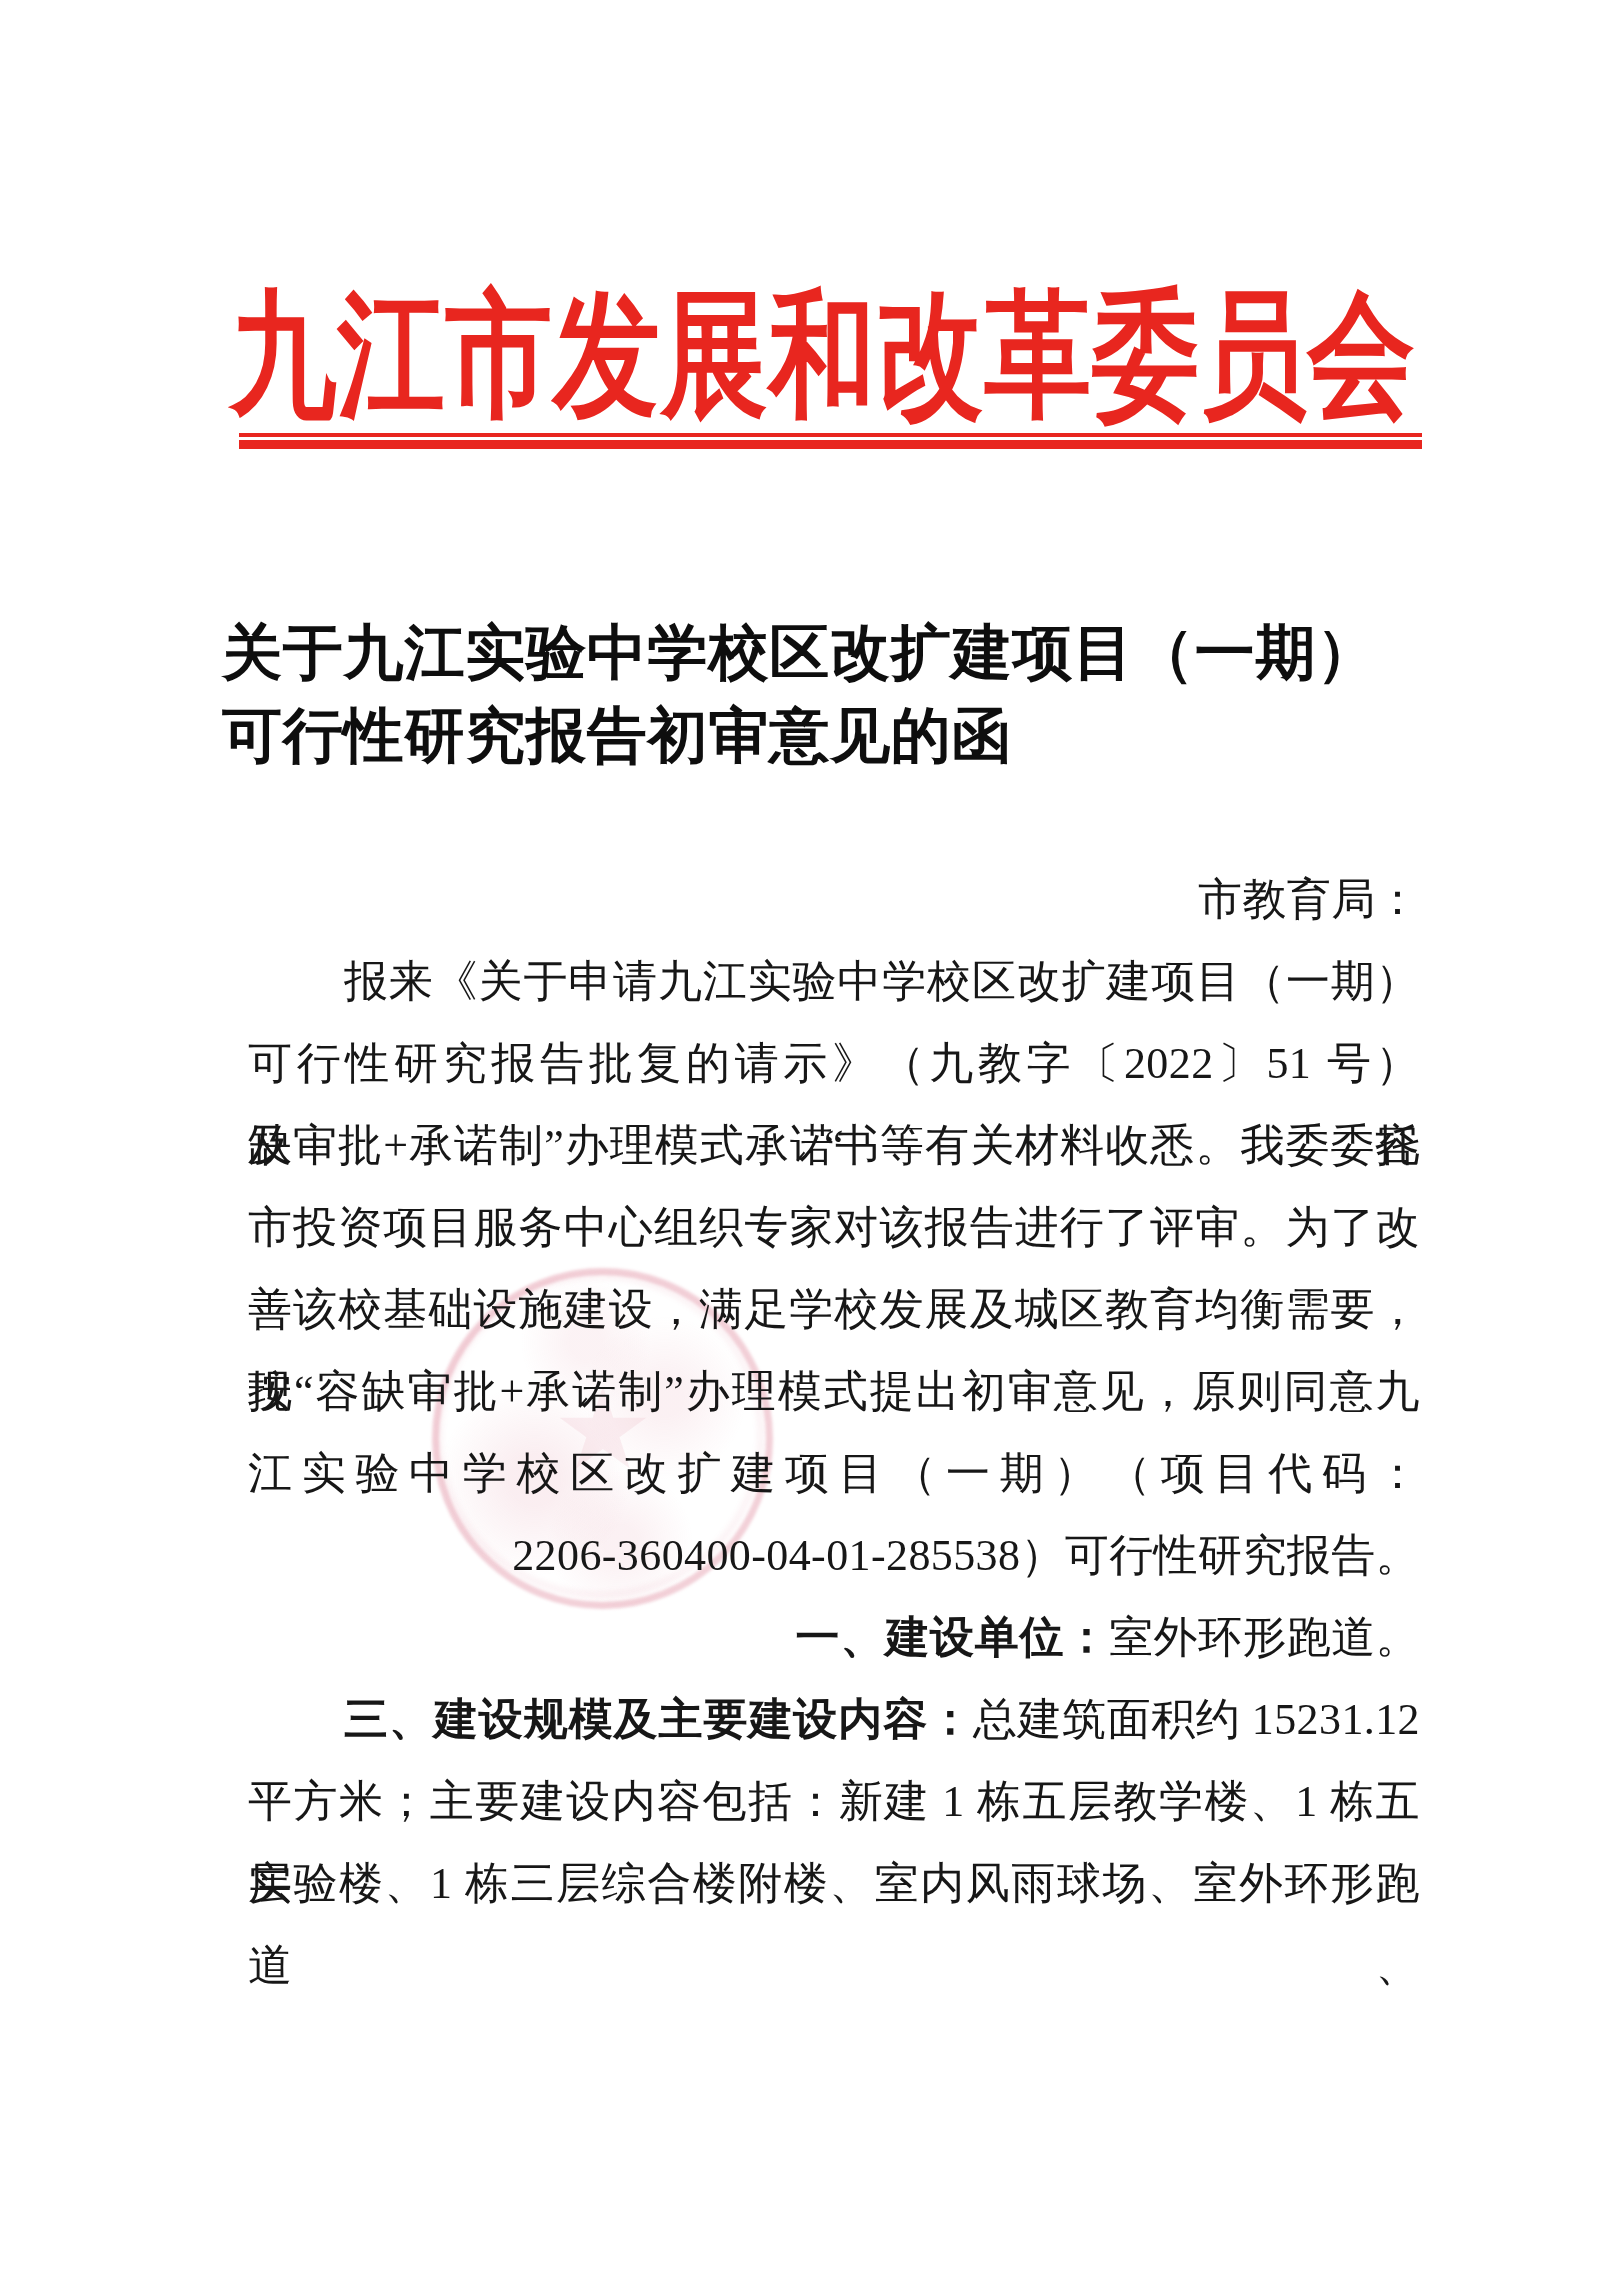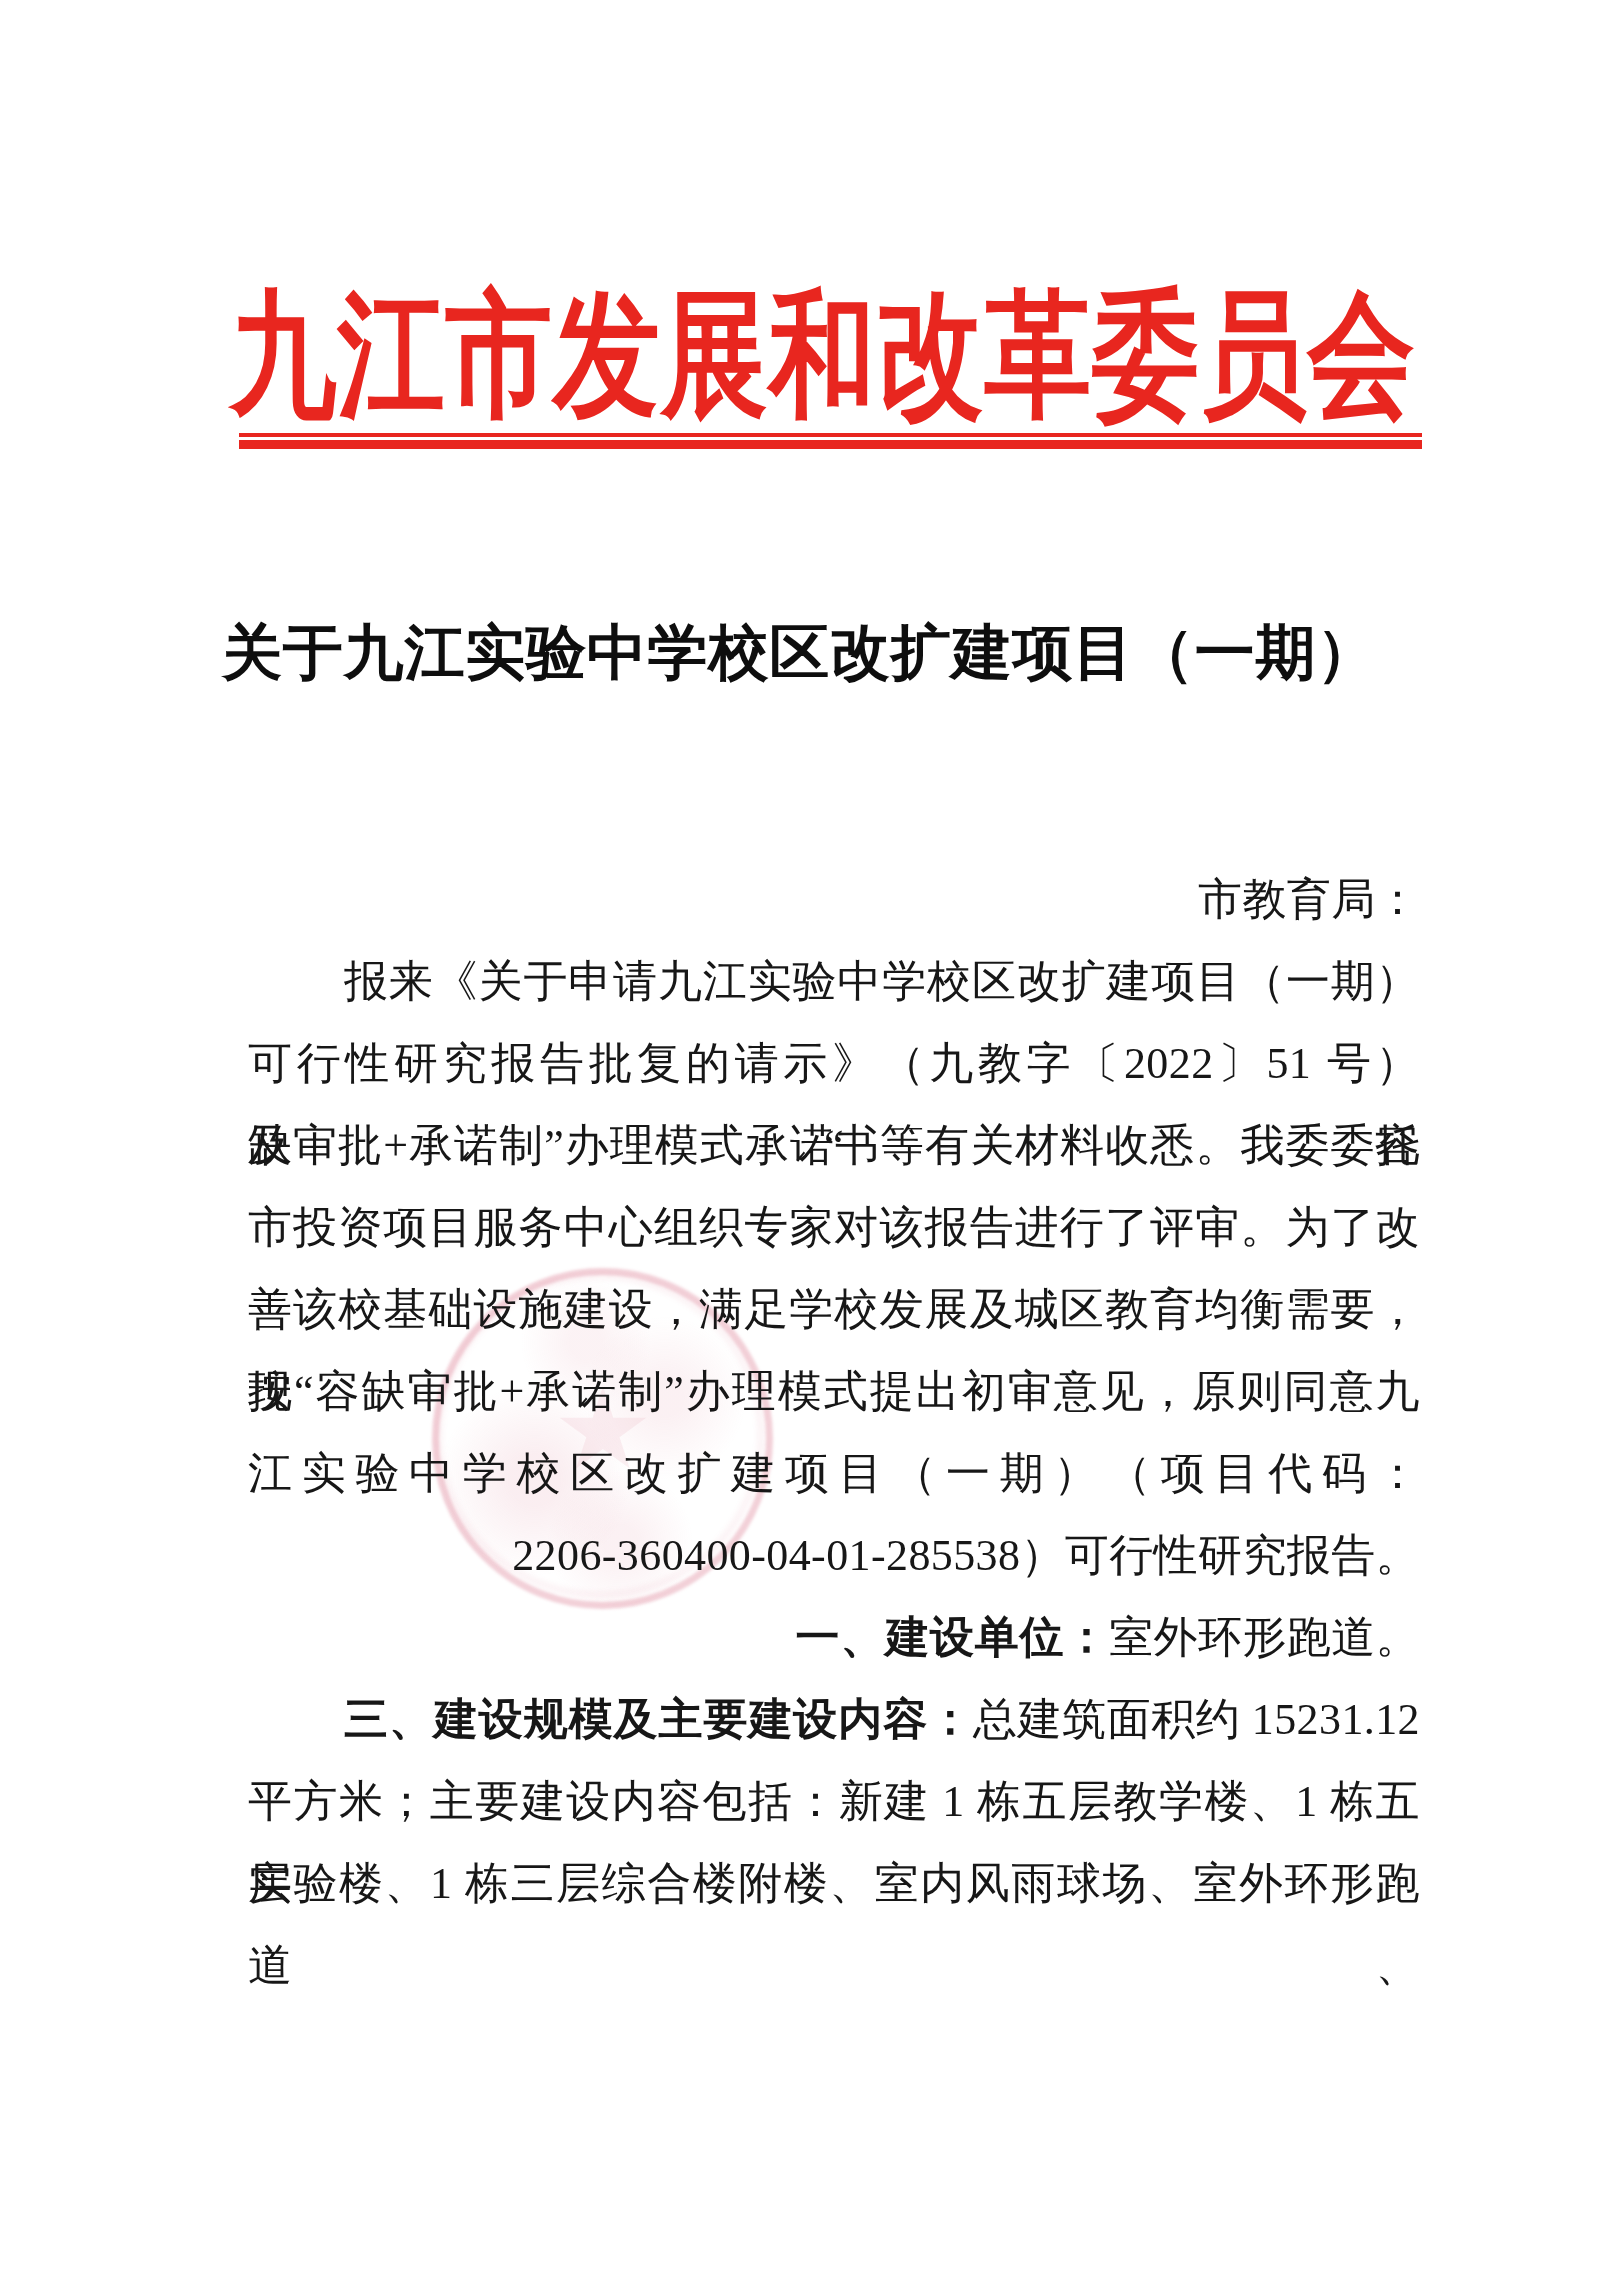--- a/index.html
+++ b/index.html
@@ -109,20 +109,21 @@
 
   <div class="seal">
     <div class="seal-ring"></div>
     <div class="seal-ring2"></div>
     <div class="seal-mottle"></div>
     <div class="seal-star">★</div>
   </div>
 
   <div class="doc-title">
     <div>关于九江实验中学校区改扩建项目（一期）</div>
+    <div>可行性研究报告初审意见的函</div>
   </div>
 
   <div class="body-text">
       <div class="bline"><span class="seg">市教育局：</span></div>
       <div class="bline just" style="padding-left: 96px;"><span class="seg">报来《关于申请九江实验中学校区改扩建项目（一期）</span></div>
       <div class="bline just"><span class="seg">可行性研究报告批复的请示》（九教字〔2022〕51 号）及“容</span></div>
       <div class="bline just"><span class="seg">缺审批+承诺制”办理模式承诺书等有关材料收悉。我委委托</span></div>
       <div class="bline just"><span class="seg">市投资项目服务中心组织专家对该报告进行了评审。为了改</span></div>
       <div class="bline just"><span class="seg">善该校基础设施建设，满足学校发展及城区教育均衡需要，现</span></div>
       <div class="bline just"><span class="seg">按“容缺审批+承诺制”办理模式提出初审意见，原则同意九</span></div>

